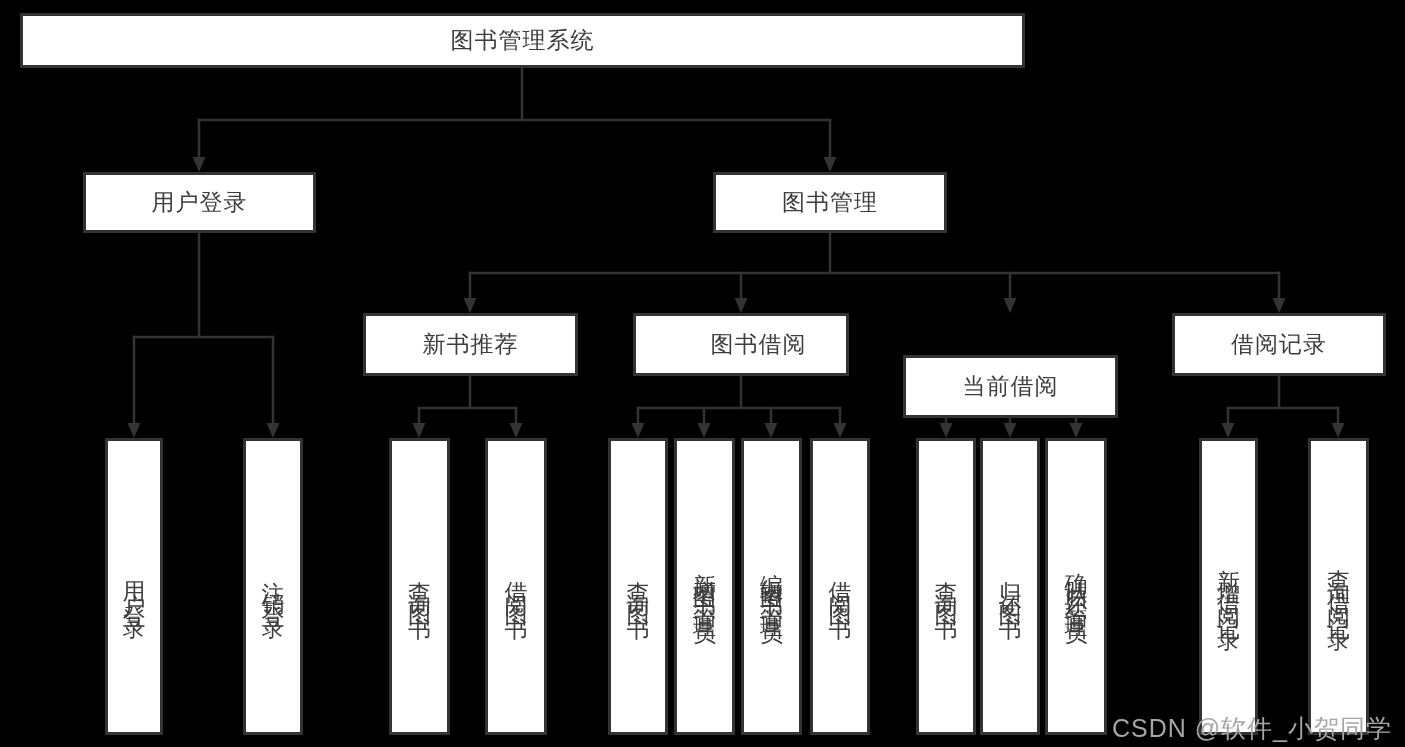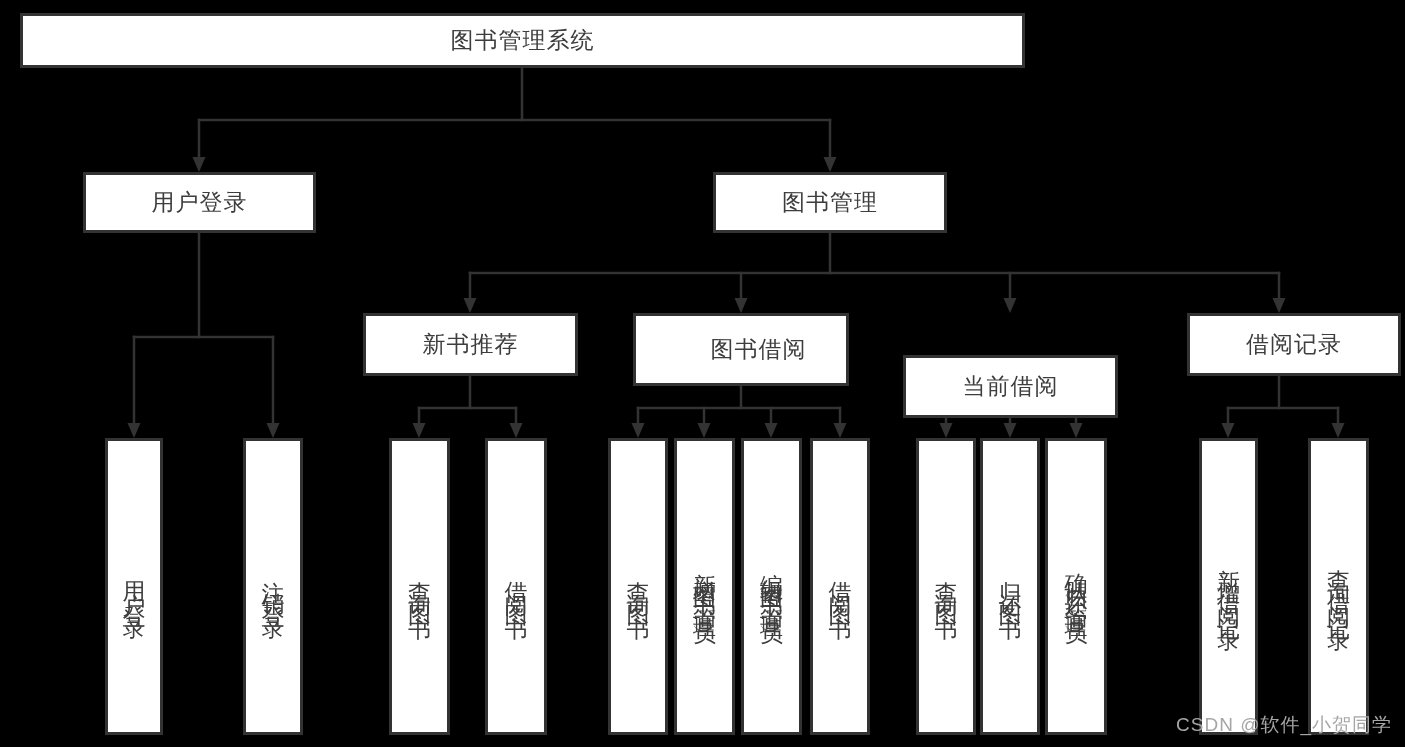--- a/index.html
+++ b/index.html
@@ -42,21 +42,21 @@
     font-size: 23px;
     letter-spacing: 12px;
     line-height: 1;
   }
   .v-node.tight { letter-spacing: 7px; }
   .watermark {
     position: absolute;
     right: 13px;
     top: 712px;
     z-index: 3;
-    font-size: 19px;
+    font-size: 25px;
     color: #a6a6a6;
     letter-spacing: 1px;
     white-space: nowrap;
     text-align: center;
   }
 </style>
 </head>
 <body>
 
 <div id="canvas">
@@ -126,23 +126,23 @@
       <polygon points="1331.5,423 1344.5,423 1338,438"></polygon>
     </g>
   </svg>
 
   <div class="node h-node" style="left:20px; top:13px; width:1005px; height:55px;">图书管理系统</div>
 
   <div class="node h-node" style="left:83px; top:172px; width:233px; height:61px;">用户登录</div>
   <div class="node h-node" style="left:713px; top:172px; width:234px; height:61px;">图书管理</div>
 
   <div class="node h-node" style="left:363px; top:313px; width:215px; height:63px;">新书推荐</div>
-  <div class="node h-node" style="left:633px; top:313px; width:216px; height:73px;padding-left:35px;">图书借阅</div>
+  <div class="node h-node" style="left:633px; top:313px; width:216px; height:63px;padding-left:35px;">图书借阅</div>
   <div class="node h-node" style="left:903px; top:313px; width:215px; height:63px;margin-top:42px;">当前借阅</div>
-  <div class="node h-node" style="left:1172px; top:313px; width:214px; height:63px;margin-left:15px;">借阅记录</div>
+  <div class="node h-node" style="left:1172px; top:313px; width:214px; height:63px;">借阅记录</div>
 
   <div class="node v-node" style="left:105px; width:58px;">用户登录</div>
   <div class="node v-node" style="left:243px; width:60px;">注销登录</div>
 
   <div class="node v-node" style="left:389px; width:61px;">查询图书</div>
   <div class="node v-node" style="left:485px; width:62px;">借阅图书</div>
 
   <div class="node v-node" style="left:608px; width:60px;">查询图书</div>
   <div class="node v-node tight" style="left:674px; width:61px;">新增图书（管理员）</div>
   <div class="node v-node tight" style="left:741px; width:61px;">编辑图书（管理员）</div>

